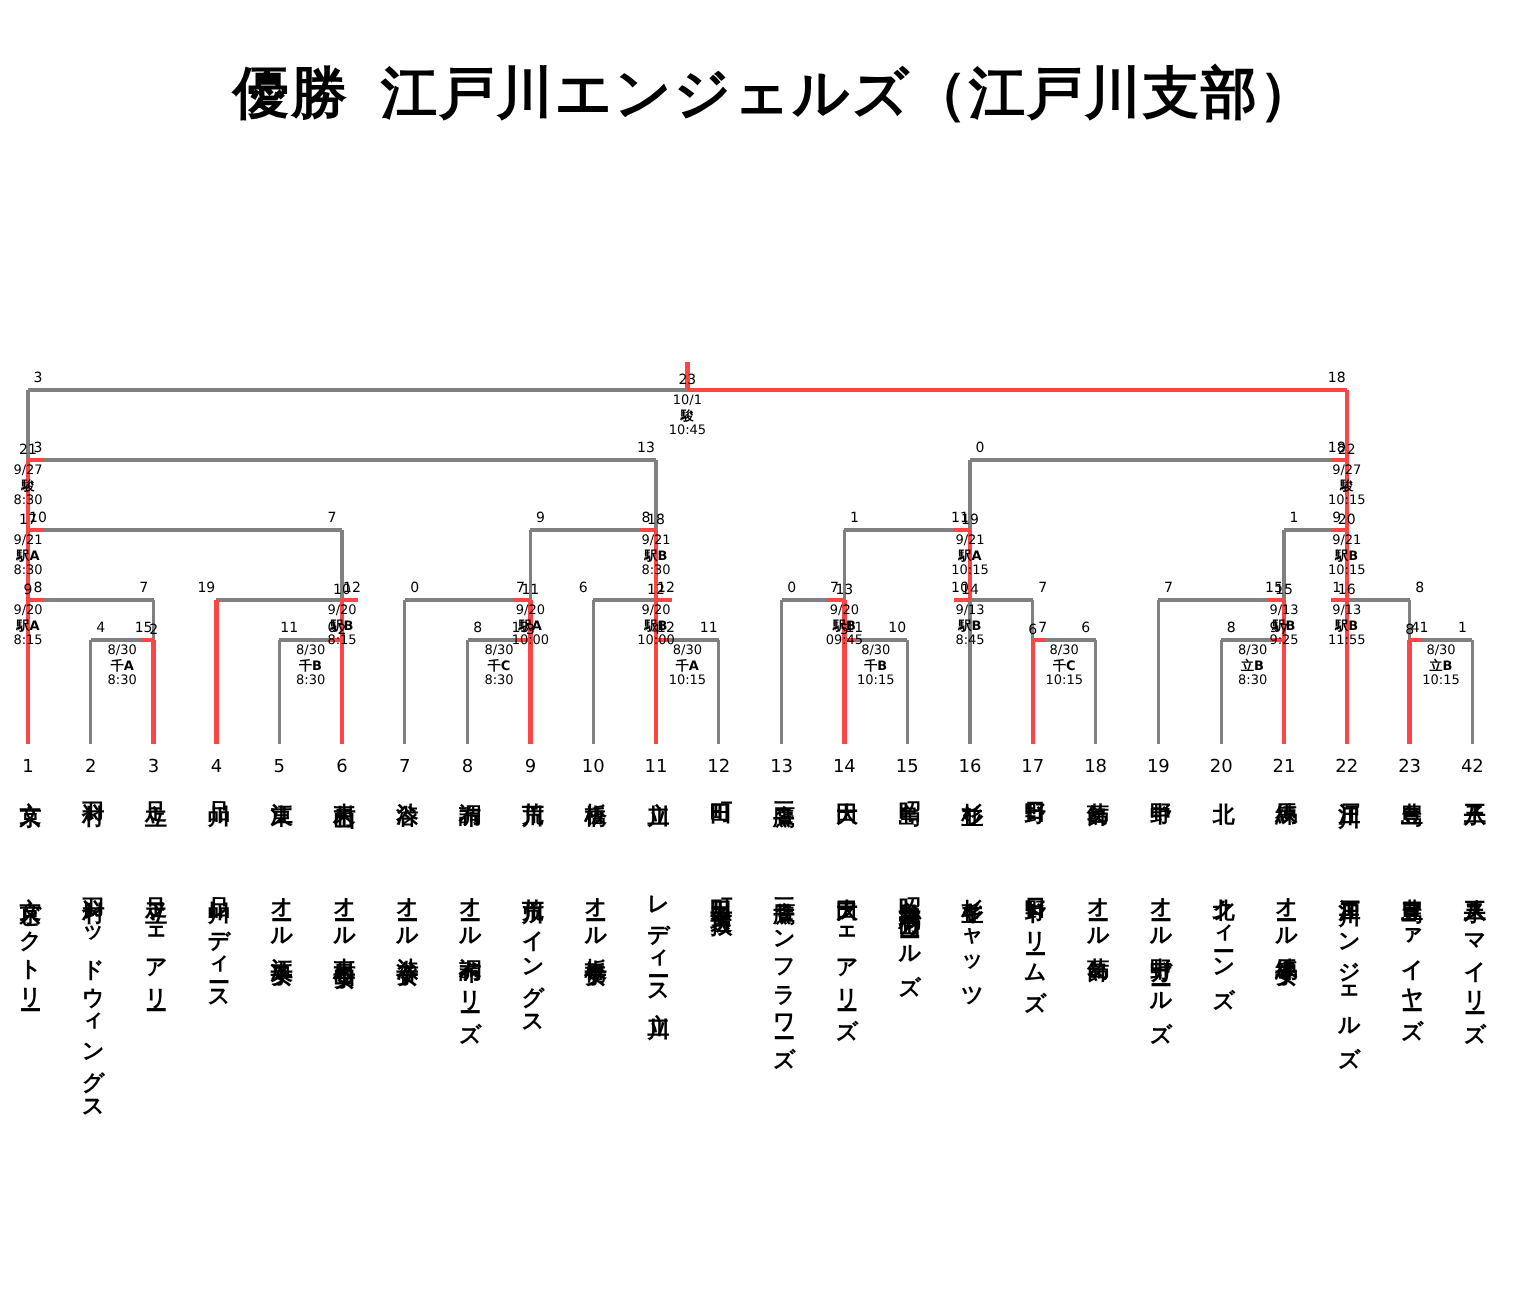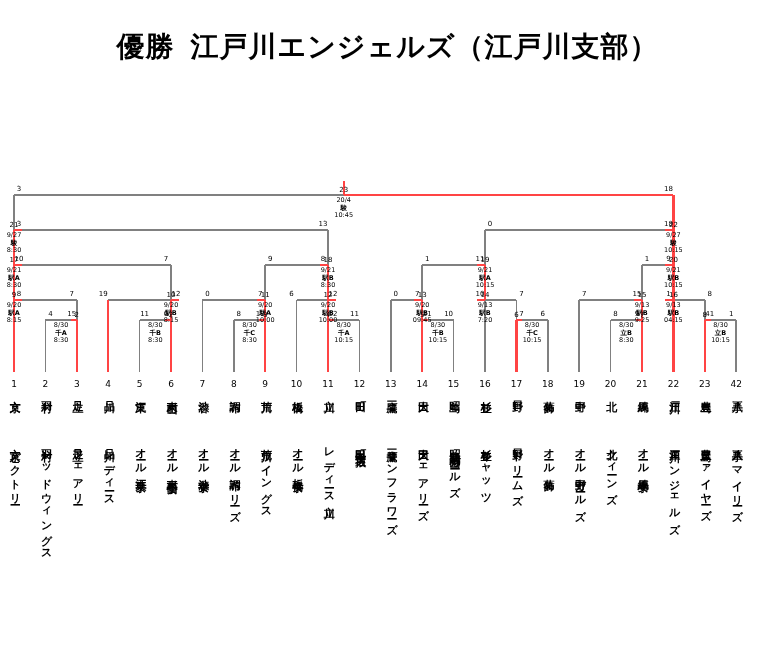--- a/index.html
+++ b/index.html
@@ -313,31 +313,31 @@
         <div>10:00</div>
       </div>
       <div class="minfo" style="left: 422.2px; top: 302px;">
         <div>9/20</div>
         <div><b>駅B</b></div>
         <div>09:45</div>
       </div>
       <div class="minfo" style="left: 485px; top: 302px;">
         <div>9/13</div>
         <div><b>駅B</b></div>
-        <div>7:20</div>
+        <div>8:45</div>
       </div>
       <div class="minfo" style="left: 642px; top: 302px;">
         <div>9/13</div>
         <div><b>駅B</b></div>
         <div>9:25</div>
       </div>
       <div class="minfo" style="left: 673.4px; top: 302px;">
         <div>9/13</div>
         <div><b>駅B</b></div>
-        <div>04:15</div>
+        <div>11:55</div>
       </div>
       <div class="minfo" style="left: 14px; top: 267px;">
         <div>9/21</div>
         <div><b>駅A</b></div>
         <div>8:30</div>
       </div>
       <div class="minfo" style="left: 328px; top: 267px;">
         <div>9/21</div>
         <div><b>駅B</b></div>
         <div>8:30</div>
@@ -356,21 +356,21 @@
         <div>9/27</div>
         <div><b>駿</b></div>
         <div>8:30</div>
       </div>
       <div class="minfo" style="left: 673.4px; top: 232px;">
         <div>9/27</div>
         <div><b>駿</b></div>
         <div>10:15</div>
       </div>
       <div class="minfo" style="left: 343.7px; top: 197px;">
-        <div>20/4</div>
+        <div>10/1</div>
         <div><b>駿</b></div>
         <div>10:45</div>
       </div>
     </div>
   <div id="seedlayer">
       <div class="seedno" style="left: 14px; top: 379px;">1</div>
       <div class="seedcity" style="left: 14px; top: 392px;">文京</div>
       <div class="seedno" style="left: 45.4px; top: 379px;">2</div>
       <div class="seedcity" style="left: 45.4px; top: 392px;">羽村</div>
       <div class="seedno" style="left: 76.8px; top: 379px;">3</div>

